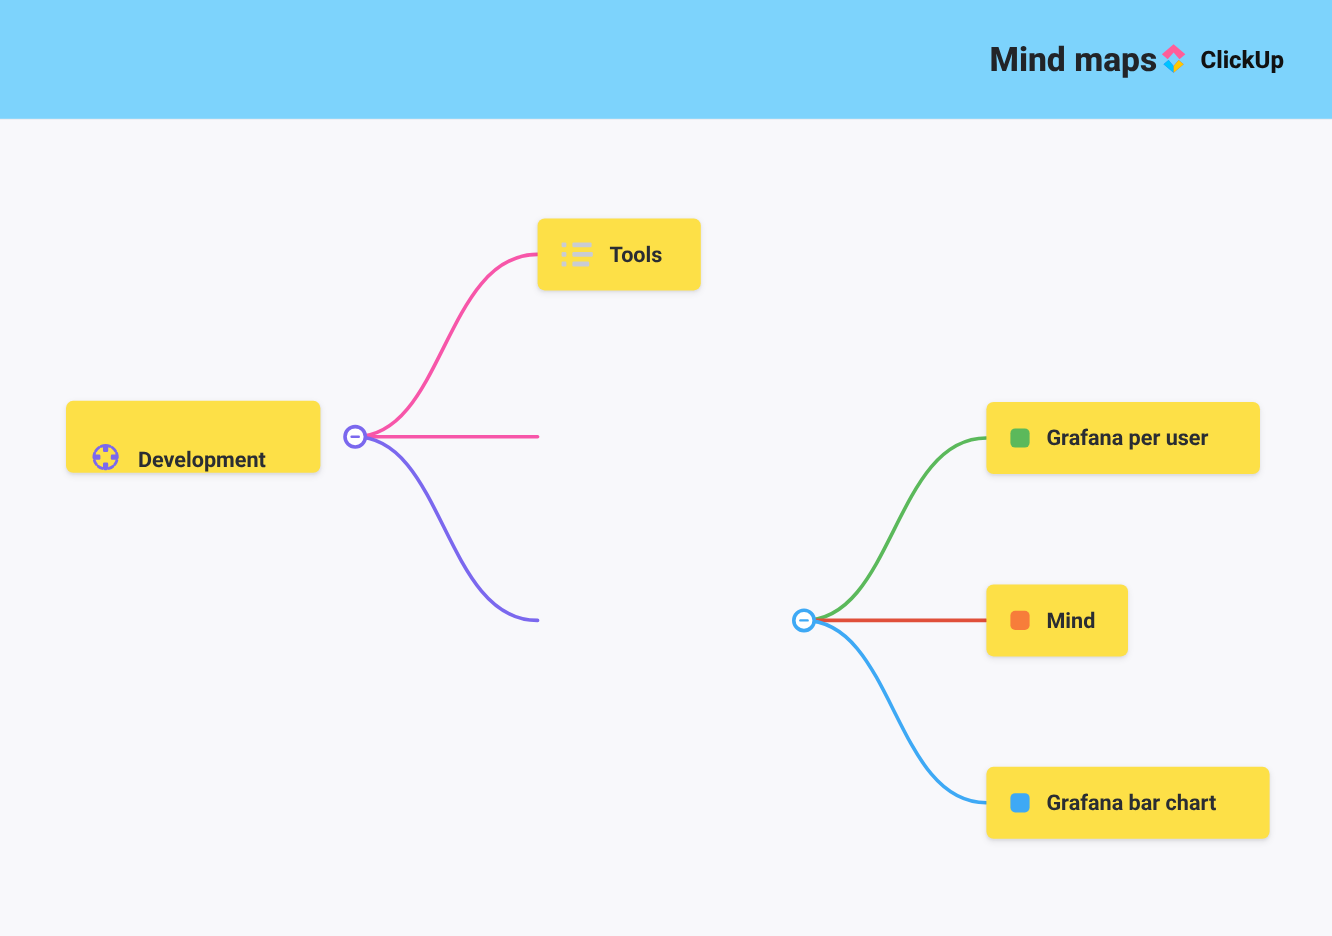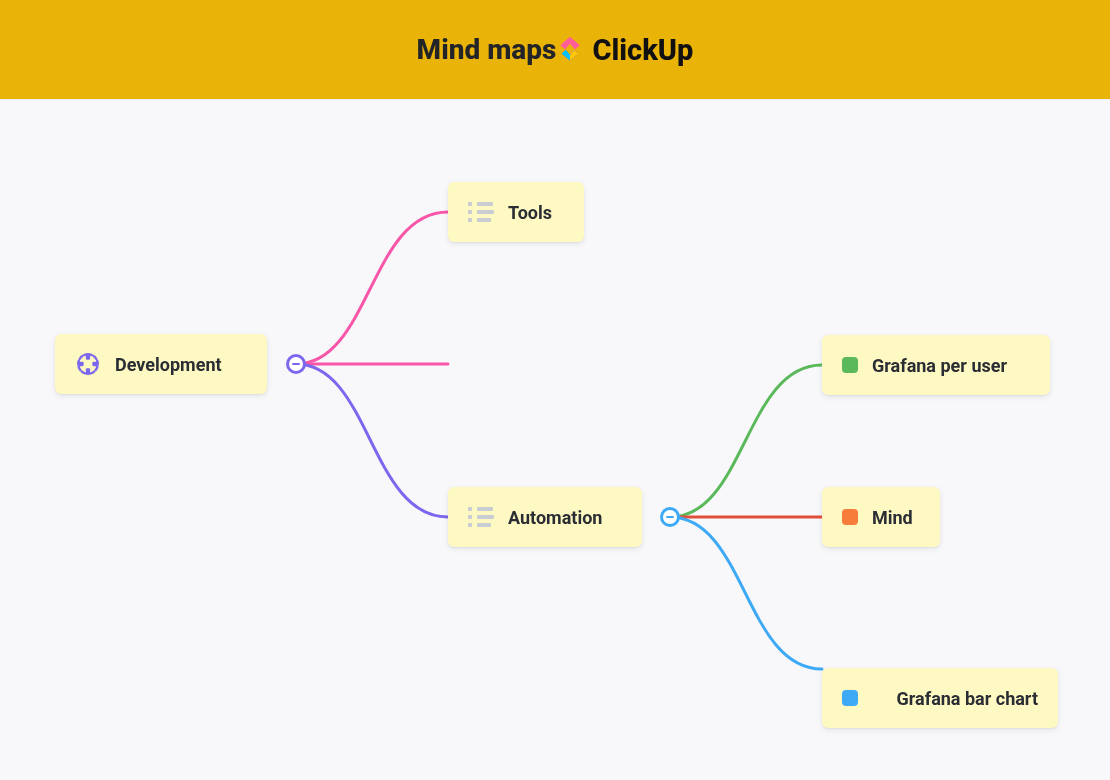--- a/index.html
+++ b/index.html
@@ -3,37 +3,37 @@
 <meta charset="utf-8">
 <style>
   * { box-sizing: border-box; margin: 0; padding: 0; }
   html, body { width: 1110px; height: 780px; font-family: -apple-system, BlinkMacSystemFont, "Segoe UI", Roboto, Helvetica, Arial, sans-serif; }
   body { background: #ffffff; }
 
   .header {
     height: 100px;
     display: flex;
     align-items: center;
-    justify-content: center;
+    justify-content: flex-end;
     padding: 0 40px;
     border-bottom: 1px solid #eceef2;
-    background: #eab308;
+    background: #7dd3fc;
   }
   .header-title {
     font-size: 28px;
     font-weight: 800;
     color: #222428;
   }
   .brand {
     display: flex;
     align-items: center;
     gap: 8px;
   }
   .brand-text {
-    font-size: 29px;
+    font-size: 20px;
     font-weight: 800;
     color: #111;
   }
 
   .canvas {
     position: relative;
     width: 1110px;
     height: 680px;
     background: #f8f8fb;
   }
@@ -41,21 +41,21 @@
   svg.edges {
     position: absolute;
     top: 0; left: 0;
     width: 1110px;
     height: 680px;
     pointer-events: none;
   }
 
   .node {
     position: absolute;
-    background: #fef9c3;
+    background: #fde047;
     border-radius: 6px;
     box-shadow: 0 2px 6px rgba(20,20,30,0.08), 0 1px 2px rgba(20,20,30,0.06);
     display: flex;
     align-items: center;
     gap: 14px;
     padding: 0 20px;
     height: 60px;
     font-weight: 700;
     font-size: 18px;
     color: #2a2d33;
@@ -128,21 +128,21 @@
 
     <path d="M 296 264 C 370 264, 370 417, 448 417" stroke="#7b68ee" stroke-width="3" fill="none" stroke-linecap="round"></path>
 
     <path d="M 670 417 C 745 417, 745 265, 822 265" stroke="#5bb95b" stroke-width="3" fill="none" stroke-linecap="round"></path>
 
     <path d="M 670 417 L 822 417" stroke="#e04f3a" stroke-width="3" fill="none" stroke-linecap="round"></path>
 
     <path d="M 670 417 C 745 417, 745 569, 822 569" stroke="#3ea9f5" stroke-width="3" fill="none" stroke-linecap="round"></path>
   </svg>
 
-  <div class="node" style="left:55px; top:234px; width:212px;">
+  <div class="node" style="left:55px; top:234px; width:212px;align-items:flex-end;">
     <span class="globe-icon">
       <svg width="26" height="26" viewBox="0 0 24 24">
         <g fill="#7b68ee">
           <rect x="3" y="10" width="5" height="4" rx="1"></rect>
           <rect x="16" y="10" width="5" height="4" rx="1"></rect>
           <rect x="10" y="3" width="4" height="5" rx="1"></rect>
           <rect x="10" y="16" width="4" height="5" rx="1"></rect>
           <path d="M12 3 a9 9 0 0 1 0 18 M12 3 a9 9 0 0 0 0 18" stroke="#7b68ee" stroke-width="2.2" fill="none" stroke-dasharray="3.5 2" stroke-linecap="round"></path>
         </g>
       </svg>
@@ -166,50 +166,33 @@
         </span>
       <span class="row">
           <span class="dot"></span>
           <span class="bar w3"></span>
         </span>
     </span>
     <span class="label">Tools</span>
   </div>
 
 
-  <div class="node" style="left:448px; top:387px; width:194px;">
-    <span class="list-icon">
-      <span class="row">
-          <span class="dot"></span>
-          <span class="bar w1"></span>
-        </span>
-      <span class="row">
-          <span class="dot"></span>
-          <span class="bar w2"></span>
-        </span>
-      <span class="row">
-          <span class="dot"></span>
-          <span class="bar w3"></span>
-        </span>
-    </span>
-    <span class="label">Automation</span>
-  </div>
 
   <div class="handle blue" style="left:660px; top:407px;">
     <div class="minus"></div>
   </div>
 
   <div class="node" style="left:822px; top:235px; width:228px;">
     <span class="sq" style="background:#5bb95b"></span>
     <span class="label">Grafana per user</span>
   </div>
 
   <div class="node" style="left:822px; top:387px; width:118px;">
     <span class="sq" style="background:#f77d3a"></span>
     <span class="label">Mind</span>
   </div>
 
-  <div class="node" style="left:822px; top:568px; width:236px;justify-content:space-between;">
+  <div class="node" style="left:822px; top:539px; width:236px;">
     <span class="sq" style="background:#3ea9f5"></span>
     <span class="label">Grafana bar chart</span>
   </div>
 
 </div>
 
 </body></html>

